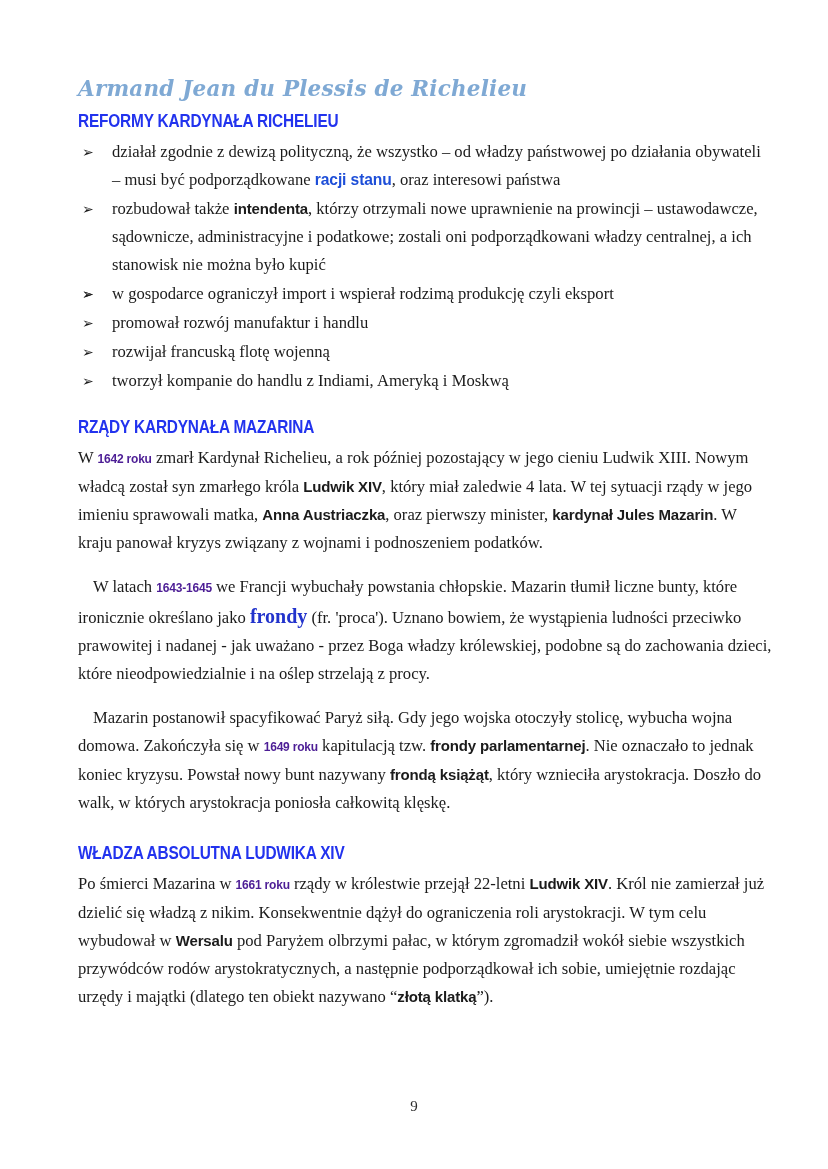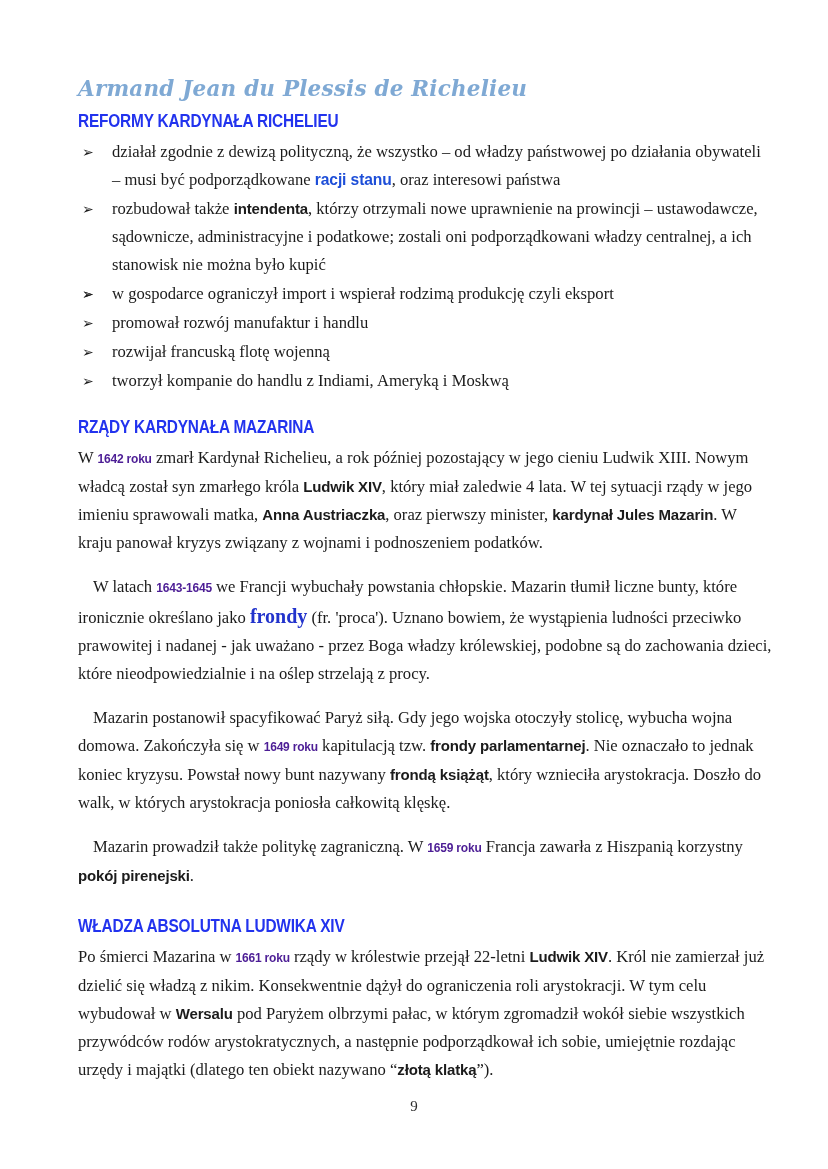--- a/index.html
+++ b/index.html
@@ -185,23 +185,20 @@
     </p>
 
     <p class="para indent">
       <span>W latach </span><span class="blue-date">1643-1645</span><span> we Francji wybuchały powstania chłopskie. Mazarin tłumił liczne bunty, które ironicznie określano jako </span><span class="blue-big">frondy</span><span> (fr. 'proca'). Uznano bowiem, że wystąpienia ludności przeciwko prawowitej i nadanej - jak uważano - przez Boga władzy królewskiej, podobne są do zachowania dzieci, które nieodpowiedzialnie i na oślep strzelają z procy.</span>
     </p>
 
     <p class="para indent">
       <span>Mazarin postanowił spacyfikować Paryż siłą. Gdy jego wojska otoczyły stolicę, wybucha wojna domowa. Zakończyła się w </span><span class="blue-date">1649 roku</span><span> kapitulacją tzw. </span><span class="b">frondy parlamentarnej</span><span>. Nie oznaczało to jednak koniec kryzysu. Powstał nowy bunt nazywany </span><span class="b">frondą książąt</span><span>, który wznieciła arystokracja. Doszło do walk, w których arystokracja poniosła całkowitą klęskę.</span>
     </p>
 
-    <p class="para indent">
-      <span>Mazarin prowadził także politykę zagraniczną. W </span><span class="blue-date">1659 roku</span><span> Francja zawarła z Hiszpanią korzystny </span><span class="b">pokój pirenejski</span><span>.</span>
-    </p>
 
     <div class="sec-gap-lg"></div>
 
     <h2 class="section-heading">WŁADZA ABSOLUTNA LUDWIKA XIV</h2>
 
     <p class="para">
       <span>Po śmierci Mazarina w </span><span class="blue-date">1661 roku</span><span> rządy w królestwie przejął 22-letni </span><span class="b">Ludwik XIV</span><span>. Król nie zamierzał już dzielić się władzą z nikim. Konsekwentnie dążył do ograniczenia roli arystokracji. W tym celu wybudował w </span><span class="b">Wersalu</span><span> pod Paryżem olbrzymi pałac, w którym zgromadził wokół siebie wszystkich przywódców rodów arystokratycznych, a następnie podporządkował ich sobie, umiejętnie rozdając urzędy i majątki (dlatego ten obiekt nazywano </span><span>“</span><span class="b">złotą klatką</span><span>”).</span>
     </p>
 
     <p class="para indent">

